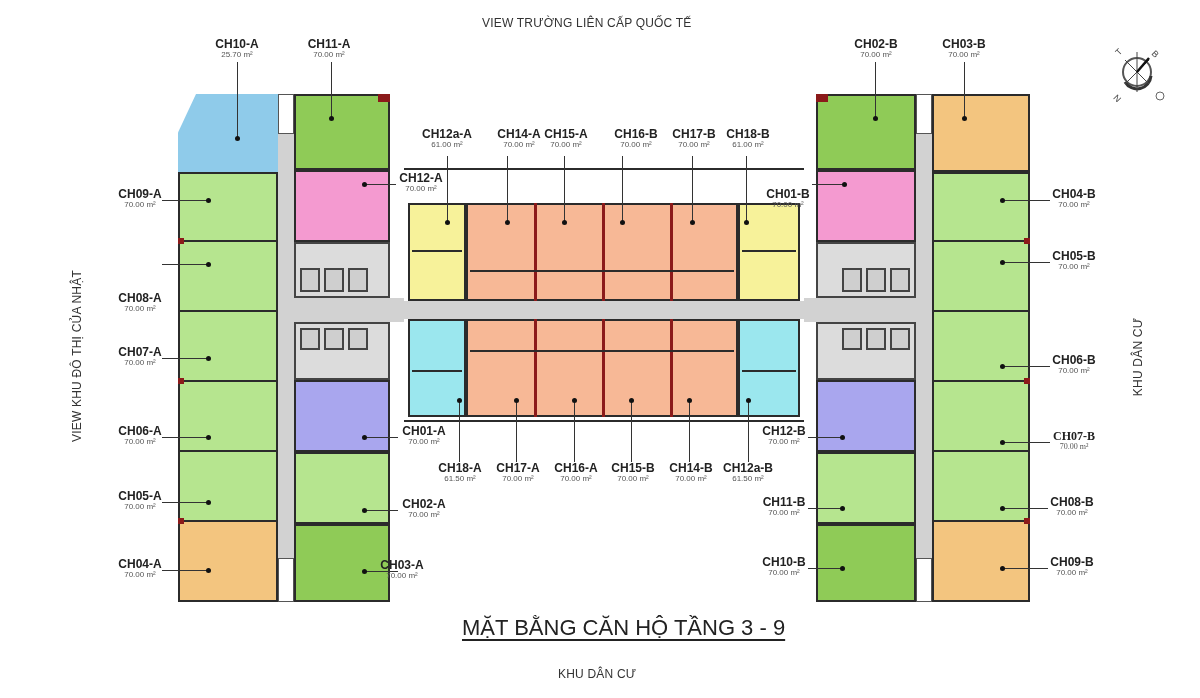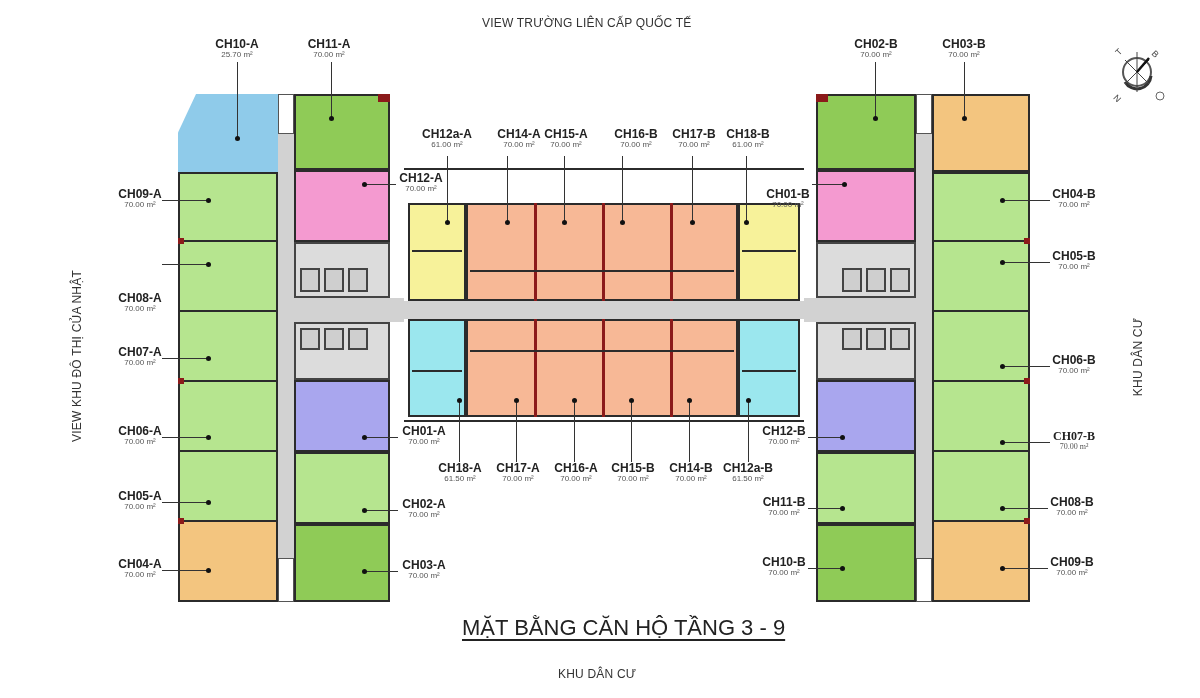--- a/index.html
+++ b/index.html
@@ -194,21 +194,21 @@
     <span class="area">70.00 m²</span>
   </div>
 <div class="leader" style="left:364px;top:437px;width:34px;height:1px;"></div>
 <div class="dot" style="left:362px;top:435px;"></div>
 <div class="unit-label" style="left:398px;top:498px;width:52px;">
     <span class="code">CH02-A</span>
     <span class="area">70.00 m²</span>
   </div>
 <div class="leader" style="left:364px;top:510px;width:34px;height:1px;"></div>
 <div class="dot" style="left:362px;top:508px;"></div>
-<div class="unit-label" style="left:398px;top:559px;width:52px;">
+<div class="unit-label" style="left:376px;top:559px;width:52px;">
     <span class="code">CH03-A</span>
     <span class="area">70.00 m²</span>
   </div>
 <div class="leader" style="left:364px;top:571px;width:34px;height:1px;"></div>
 <div class="dot" style="left:362px;top:569px;"></div>
 
 <div class="unit-label" style="left:419px;top:128px;width:56px;">
     <span class="code">CH12a-A</span>
     <span class="area">61.00 m²</span>
   </div>

